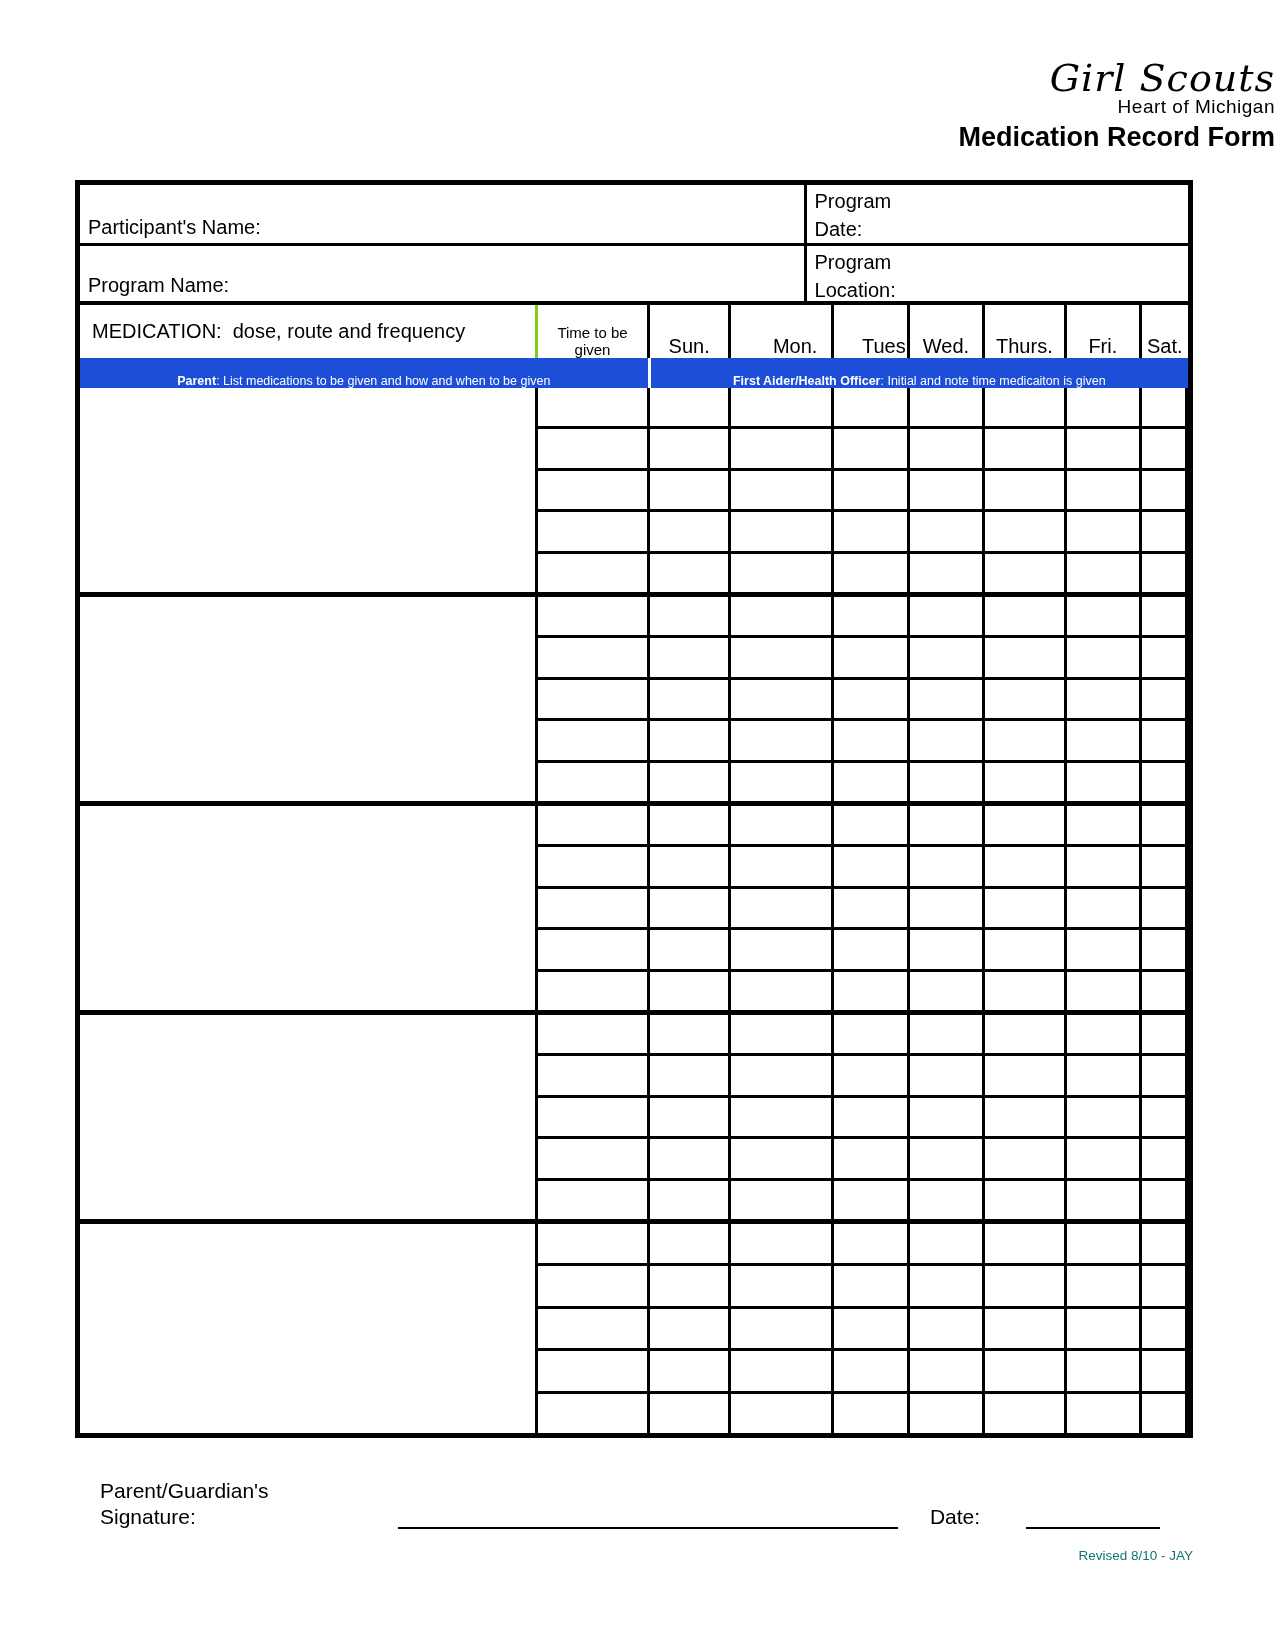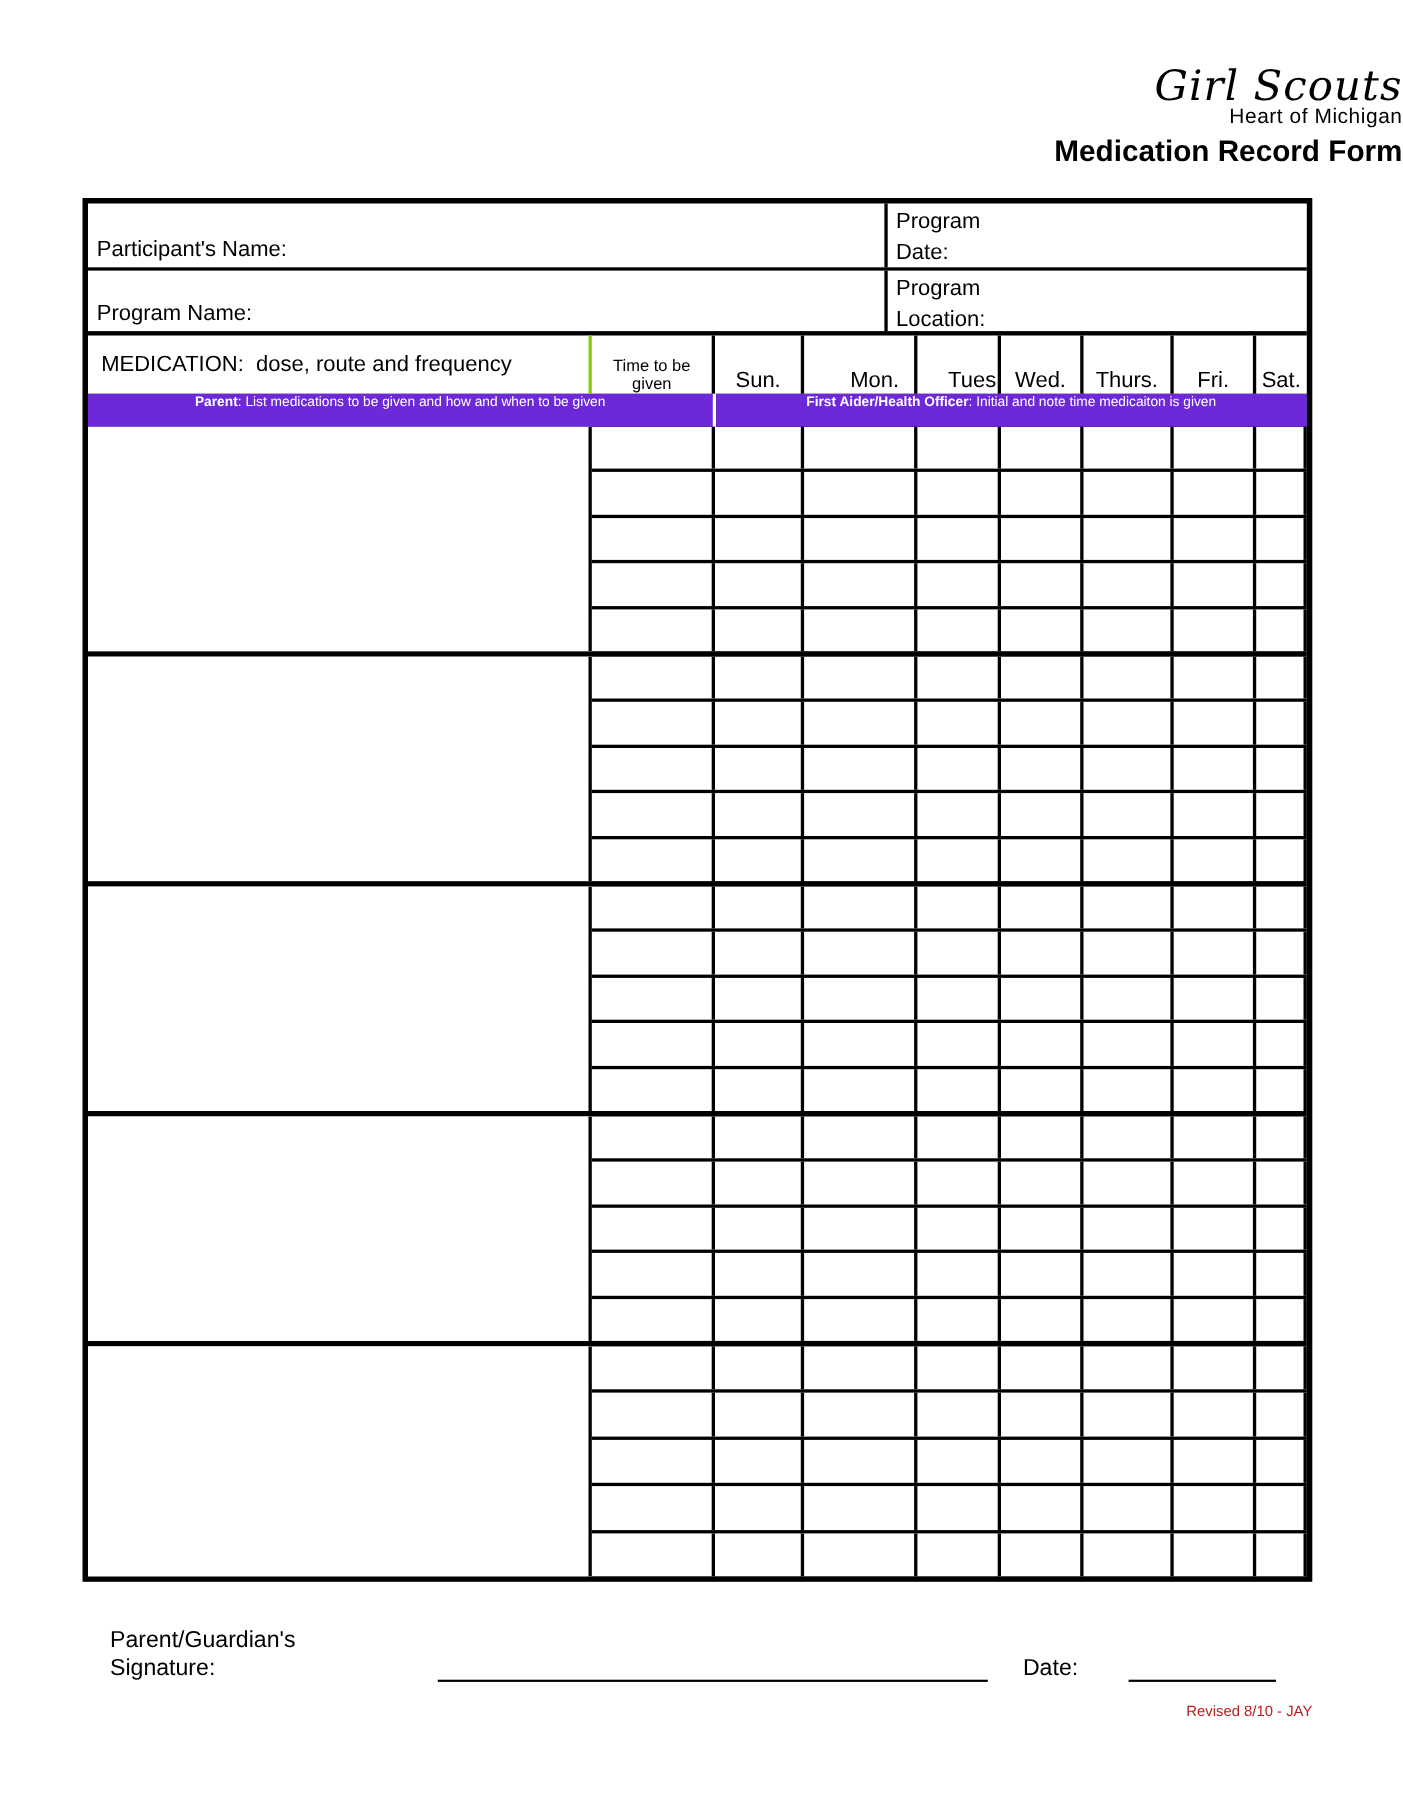--- a/index.html
+++ b/index.html
@@ -34,37 +34,37 @@
   .c-d2 { width:11.75%;padding-left:32px; }
   .c-d3 { width:11.45%; }
   .c-d4 { width:12.7%; }
   .c-d5 { width:11.45%; }
   .c-d6 { flex:1; border-right:none; }
 
   
   .instruction-bar { display:flex; height:30px; background:#000; color:#fff; }
   .bar-left { width:51.5%; border-right:3px solid #fff; }
   .bar-right { flex:1; }
-  .bar-left, .bar-right { display:flex; align-items:flex-start; justify-content:center; font-size:12.5px; background:#6d28d9; white-space:pre; }
+  .bar-left, .bar-right { display:flex; align-items:flex-end; justify-content:center; font-size:12.5px; background:#1d4ed8; white-space:pre; }
 
   
   .group { display:flex; height:209px; border-bottom:5px solid #000; }
   .group.last { border-bottom:none; }
   .med-cell { width:41.35%; border-right:3px solid #000; background:#fff; }
   .rows-wrap { flex:1; display:flex; flex-direction:column; }
   .sub-row { flex:1; display:flex; border-bottom:3px solid #000; }
   .sub-row.last { border-bottom:none; }
   .gcell { border-right:3px solid #000; }
 
   
   .signature-row { position:absolute; left:100px; top:1478px; width:1060px; display:flex; align-items:flex-end; font-size:21px; line-height:26px;gap:32px; }
   .uline { height:0; border-bottom:2px solid #000; margin-bottom:1px; }
   .uline.long { width:508px; }
   .uline.short { width:136px; margin-left:14px; }
-  .revision { position:absolute; top:1548px; right:82px; font-size:13.5px; color:#b91c1c; }
+  .revision { position:absolute; top:1548px; right:82px; font-size:13.5px; color:#0f766e; }
 </style>
 </head>
 <body>
 
 <div class="page">
 
   <div class="logo-block">
     <div class="brand-script">Girl Scouts</div>
     <div class="brand-sub">Heart of Michigan</div>
     <div class="page-title">Medication Record Form</div>

